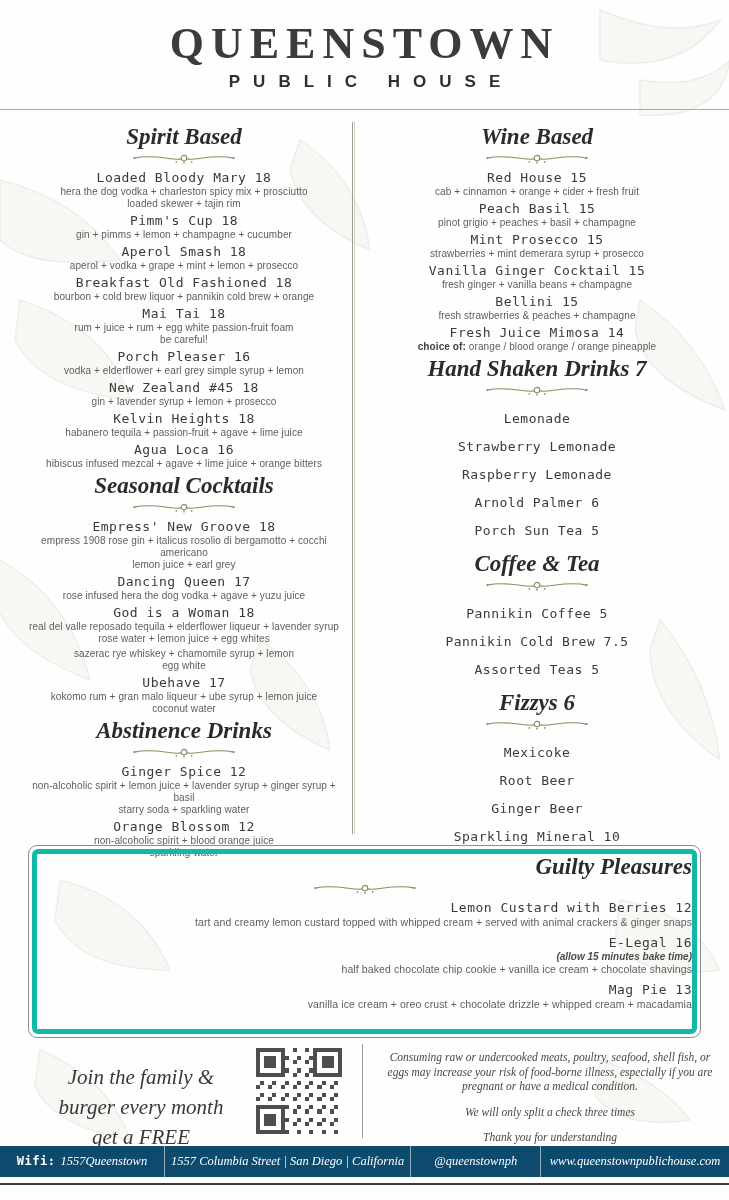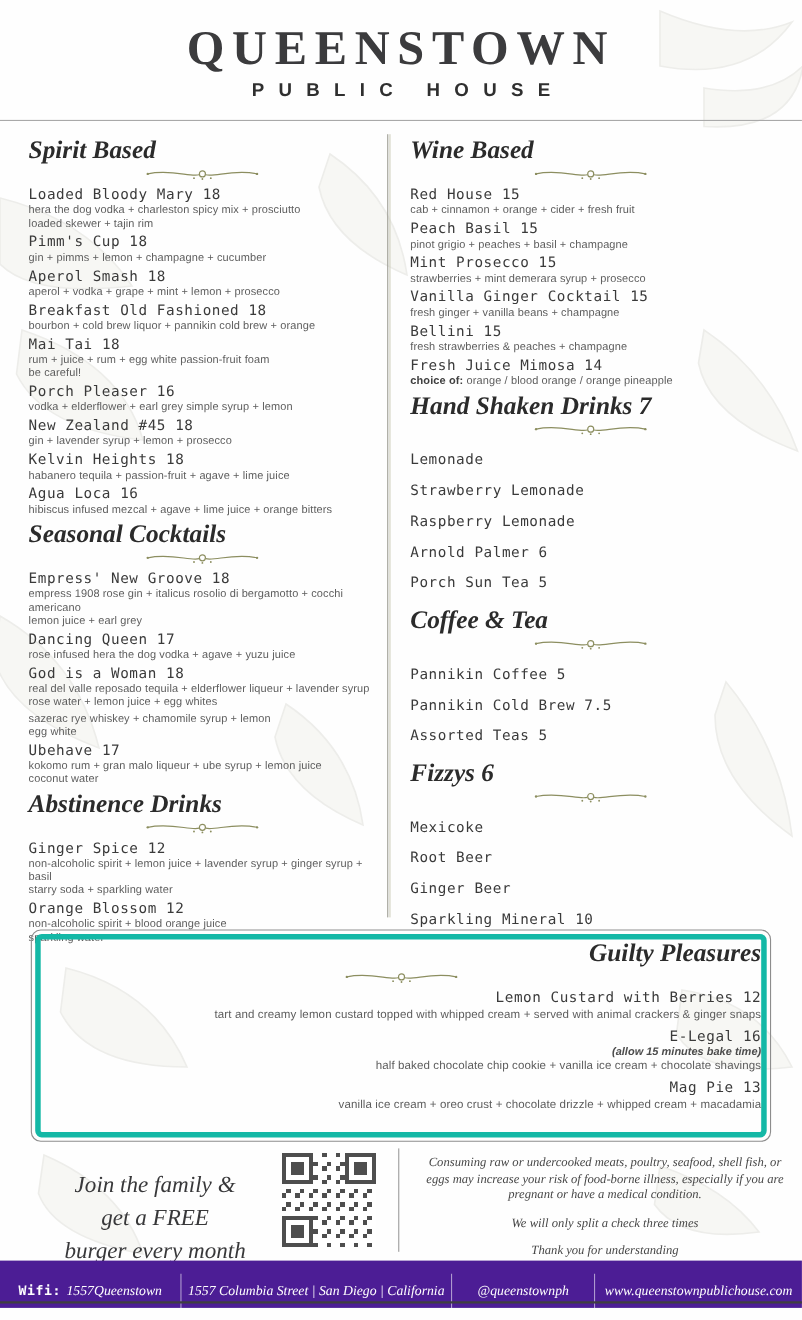--- a/index.html
+++ b/index.html
@@ -19,21 +19,21 @@
     letter-spacing:7px; color:#3b3b3d; line-height:52px;
   }
   .brand-sub {
     font-family:"Liberation Sans", sans-serif; font-weight:700; font-size:17px;
     letter-spacing:13px; color:#2f2f2f; margin-top:2px; text-indent:13px;
   }
   .header-rule { position:absolute; top:109px; left:0; right:0; height:1px; background:#a9a9a9; z-index:1; }
 
   
   .columns { position:absolute; top:118px; left:0; right:0; height:724px; display:flex; z-index:1; }
-  .col { }
+  .col { text-align:center; }
   .col-left  { flex:0 0 352px; padding:6px 10px 0 26px; }
   .col-divider { flex:0 0 3px; margin-top:4px; height:712px;
     border-left:1px solid #9d9d93; border-right:1px solid #cfcfbd; }
   .col-right { flex:1 1 auto; padding:6px 28px 0 18px; }
 
   .section-heading {
     font-family:"Liberation Serif", serif; font-style:italic; font-weight:600;
     font-size:23px; line-height:26px; color:#2b2b2b;
   }
   .flourish { display:block; margin:2px auto 5px auto; height:13px; }
@@ -78,22 +78,22 @@
   .footer-vdiv { position:absolute; left:362px; top:2px; height:94px; width:1px; background:#9c9c9c; }
   .disclaimer {
     position:absolute; left:382px; top:8px; width:336px; text-align:center;
     font-family:"Liberation Serif", serif; font-style:italic; font-size:11.5px;
     line-height:14.5px; color:#474747;
   }
   .disclaimer p + p { margin-top:11px; }
 
   
   .bar {
-    position:absolute; left:0; right:0; top:1146px; height:43px; z-index:1;
-    background:#4c1d95; color:#fff; display:flex; align-items:flex-end;
+    position:absolute; left:0; right:0; top:1146px; height:31px; z-index:1;
+    background:#0c4a6e; color:#fff; display:flex; align-items:flex-end;
     font-family:"Liberation Serif", serif; font-style:italic; font-size:12.5px;
   }
   .bar-seg { text-align:center; padding:0 6px; line-height:31px; white-space:nowrap; }
   .seg-wifi { flex:0 0 164px; }
   .seg-addr { flex:0 0 245px; }
   .seg-social { flex:0 0 130px; }
   .seg-web { flex:1 1 auto; }
   .bar-seg + .bar-seg { border-left:1px solid rgba(255,255,255,0.55); }
   .wifi-label {
     font-family:"DejaVu Sans Mono", monospace; font-style:normal; font-weight:bold;
@@ -433,22 +433,22 @@
             <div class="item-name">Mag Pie <span class="item-price">13</span></div>
             <div class="item-desc">vanilla ice cream + oreo crust + chocolate drizzle + whipped cream + macadamia</div>
           </div>
         </div>
     </div>
   </section>
 
   <footer class="footer">
     <div class="promo">
       <div>Join the family &amp;</div>
+      <div>burger every month</div>
       <div>get a FREE</div>
-      <div>burger every month</div>
     </div>
     <svg class="qr" id="qr-svg" width="86" height="86" viewBox="0 0 21 21" shape-rendering="crispEdges">
         <rect x="0" y="0" width="21" height="21" fill="#ffffff"></rect>
         <rect x="9" y="0" width="1" height="1" fill="#4e4e4e"></rect>
         <rect x="12" y="0" width="1" height="1" fill="#4e4e4e"></rect>
         <rect x="7" y="2" width="1" height="1" fill="#4e4e4e"></rect>
         <rect x="10" y="2" width="1" height="1" fill="#4e4e4e"></rect>
         <rect x="13" y="2" width="1" height="1" fill="#4e4e4e"></rect>
         <rect x="9" y="3" width="1" height="1" fill="#4e4e4e"></rect>
         <rect x="12" y="3" width="1" height="1" fill="#4e4e4e"></rect>

